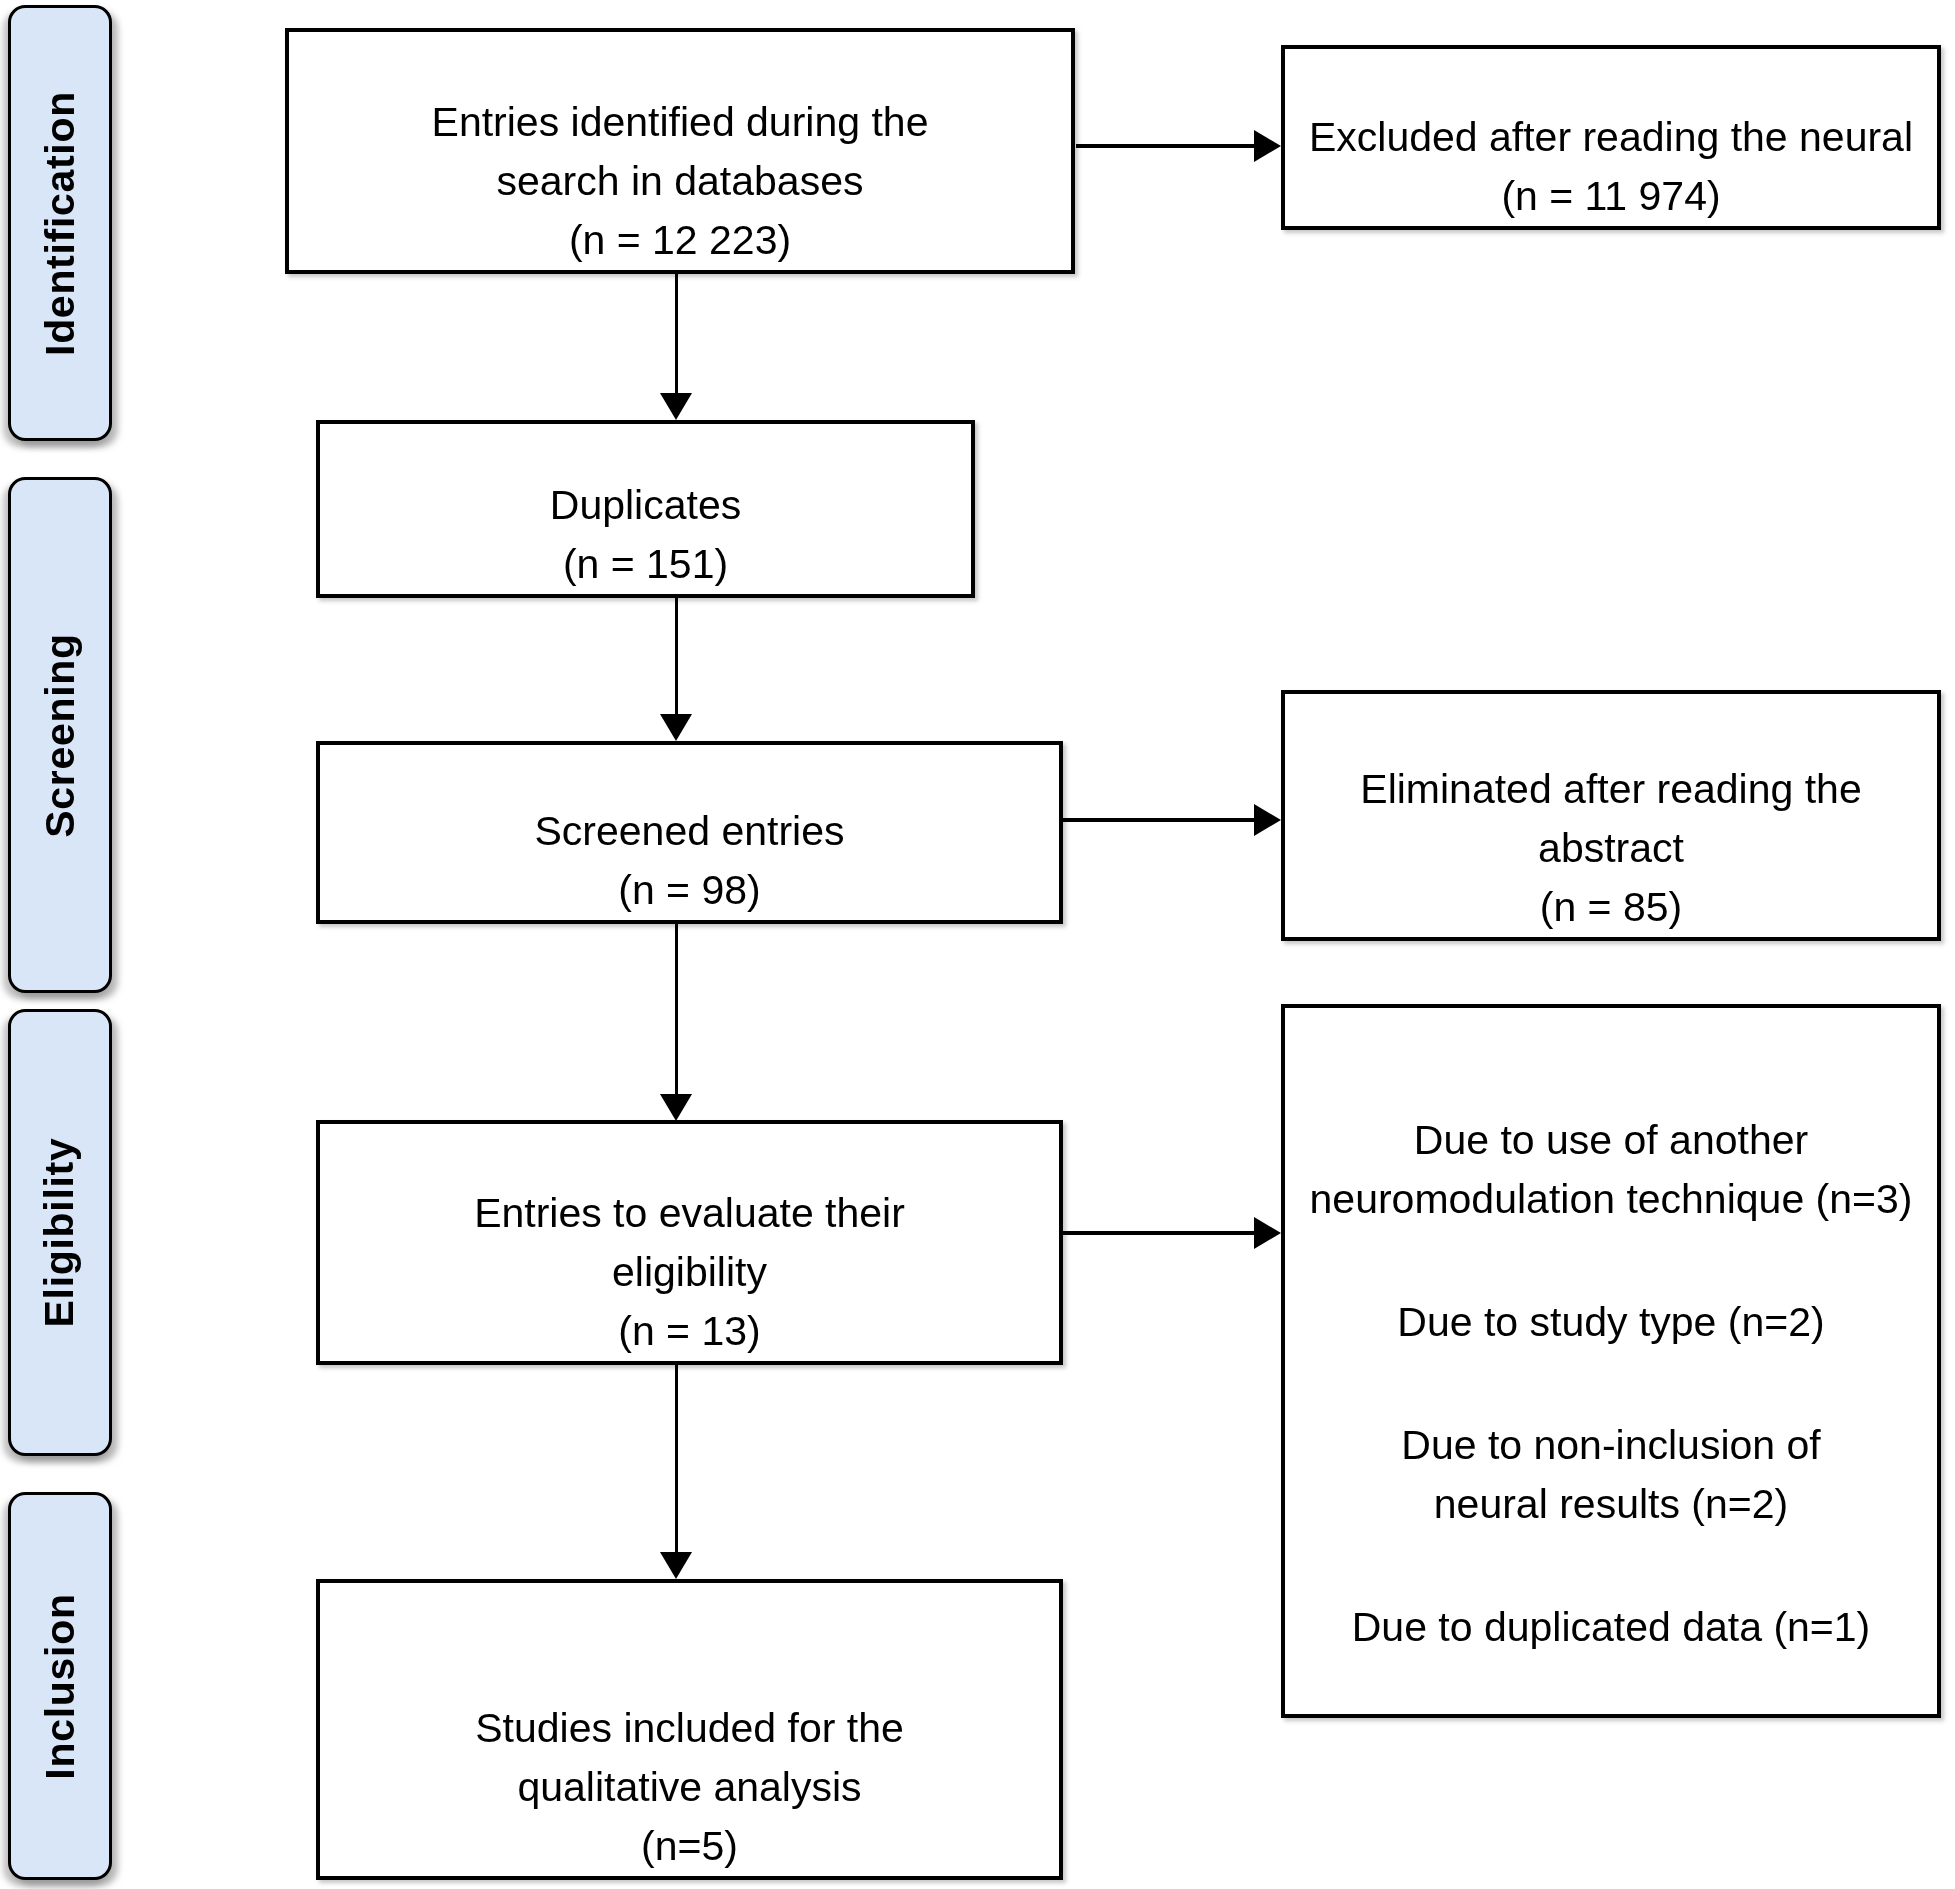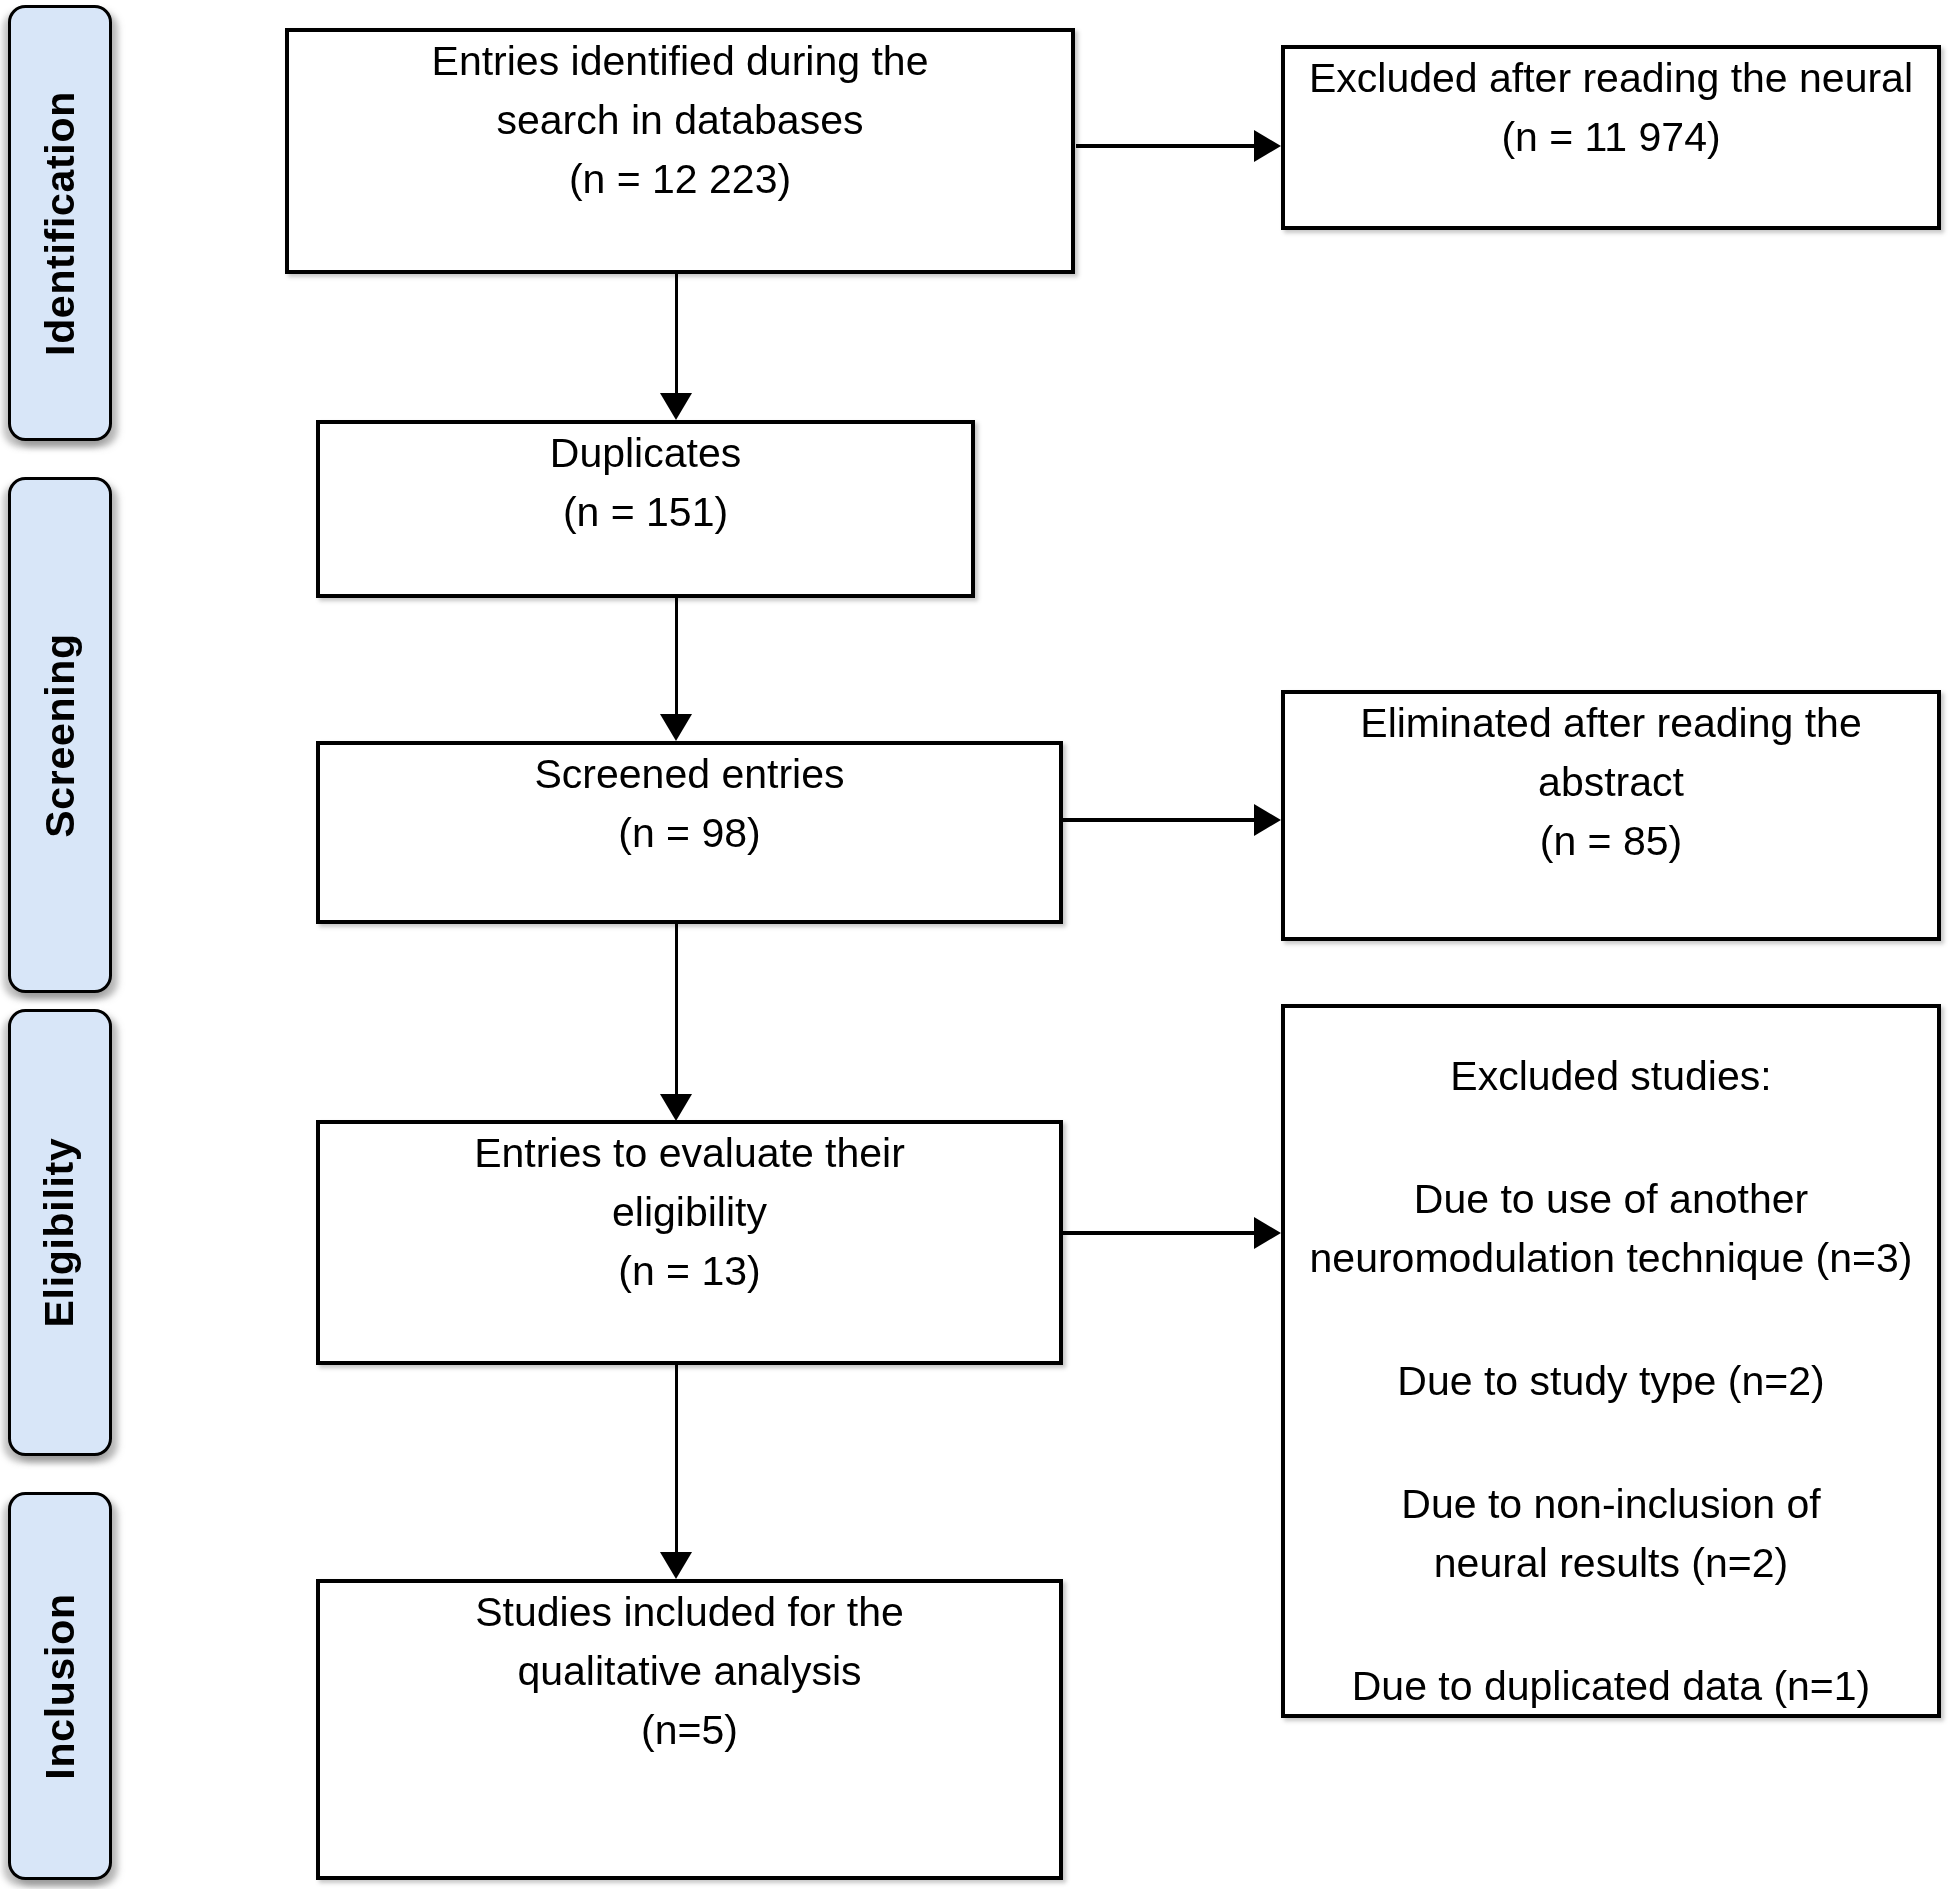--- a/index.html
+++ b/index.html
@@ -15,21 +15,21 @@
     box-shadow:-4.7px 6px 6.7px rgba(120,120,120,0.45), 6px 6px 6.7px rgba(120,120,120,0.5);
   }
   .stage .vtext {
     transform:rotate(-90deg); white-space:nowrap;
     font-weight:bold; font-size:41px; letter-spacing:0.7px;
   }
   
   .box {
     position:absolute; box-sizing:border-box; background:#fff;
     border:4px solid #000;
-    display:flex; flex-direction:column; align-items:center; justify-content:flex-start;
+    display:flex; flex-direction:column; align-items:center; justify-content:flex-end;
     text-align:center; font-size:41px; line-height:59px;
     box-shadow:2.7px 3.3px 4px rgba(70,70,70,0.3);
   }
   .box .line { display:block; }
   
   .box.topalign { justify-content:flex-start; padding-top:39px; }
   .reason { margin:64px 0 0 0; }
   .rtitle { margin:0; }
   
   .vline { position:absolute; width:3.3px; background:#000; }
@@ -96,21 +96,20 @@
     <span class="line">(n = 11 974)</span>
   </div>
 
   <div class="box" style="left:1281px; top:690px; width:660px; height:251px;">
     <span class="line">Eliminated after reading the</span>
     <span class="line">abstract</span>
     <span class="line">(n = 85)</span>
   </div>
 
   <div class="box topalign" style="left:1281px; top:1004px; width:660px; height:714px;">
-    <p class="rtitle">Excluded studies:</p>
     <p class="reason">
       <span class="line">Due to use of another</span>
       <span class="line">neuromodulation technique (n=3)</span>
     </p>
     <p class="reason">
       <span class="line">Due to study type (n=2)</span>
     </p>
     <p class="reason">
       <span class="line">Due to non-inclusion of</span>
       <span class="line">neural results (n=2)</span>

